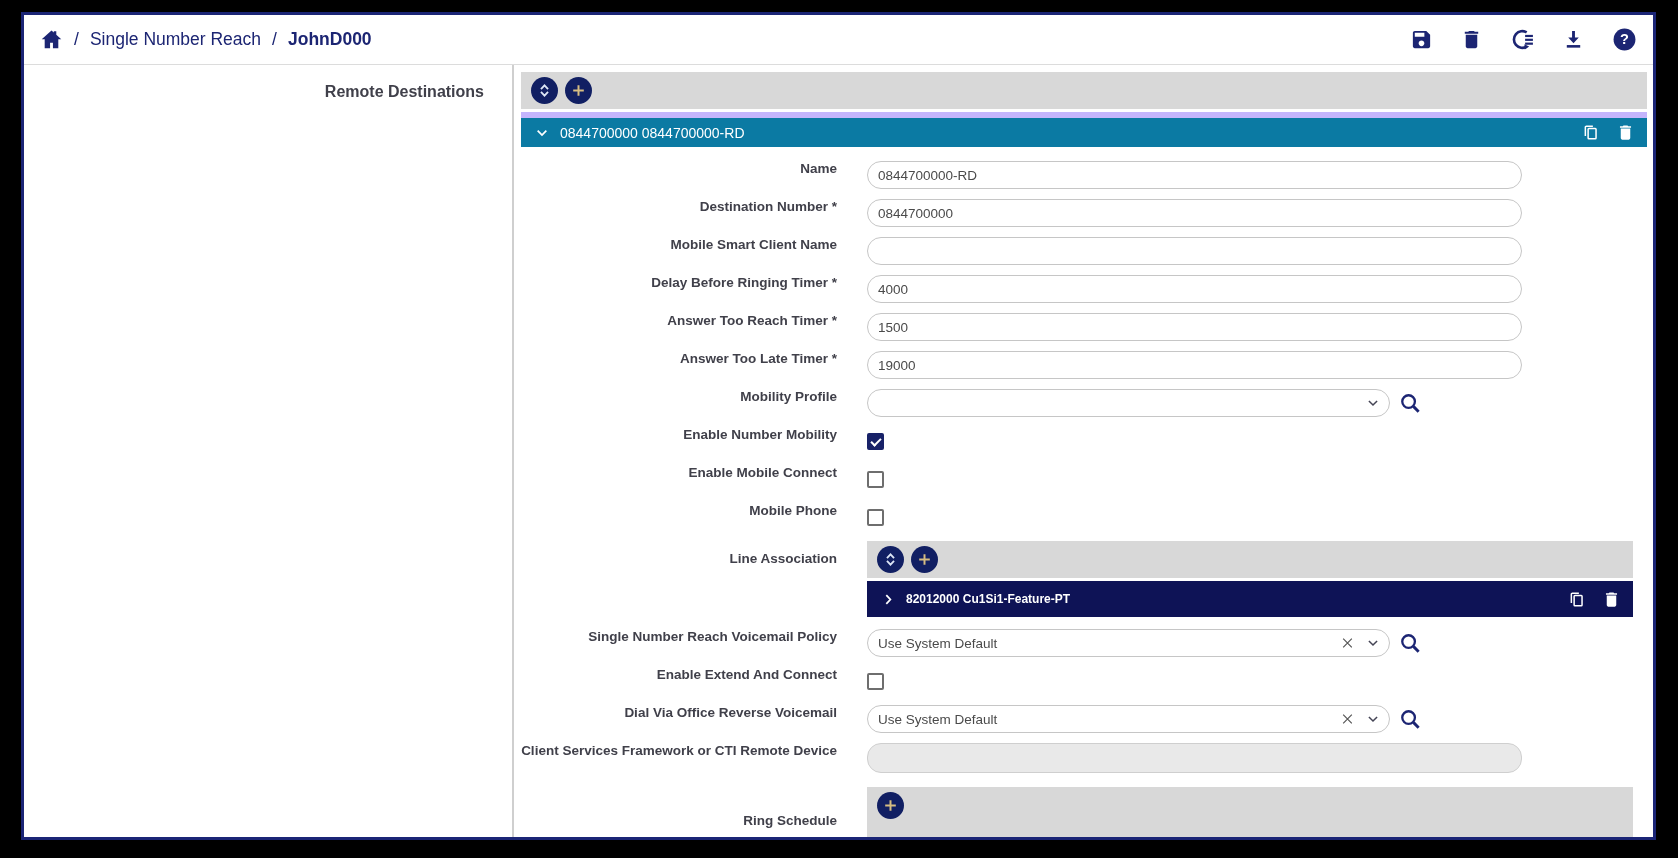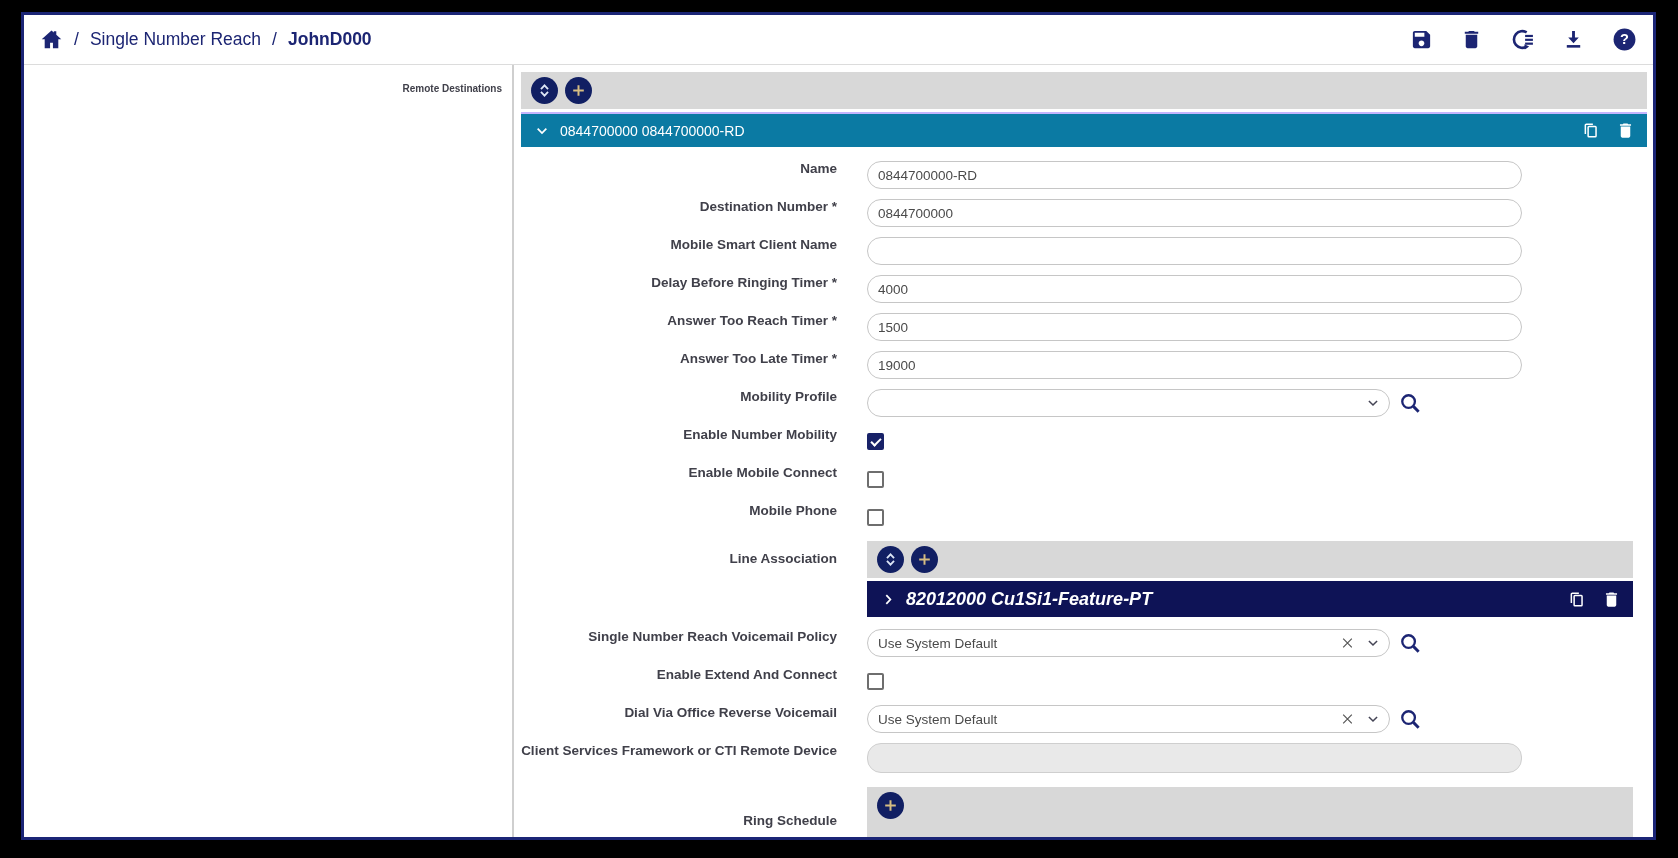--- a/index.html
+++ b/index.html
@@ -14,35 +14,35 @@
   .breadcrumb { display: flex; align-items: center; gap: 11px; color: #1c2573; font-size: 17.5px; }
   .crumb { color: #1c2573; text-decoration: none; cursor: pointer; }
   .crumb.current { font-weight: bold; cursor: default; }
   .bc-sep { color: #1c2573; }
   .topbar-icons { margin-left: auto; display: flex; align-items: center; gap: 27px; }
   .tb-icon { display: flex; align-items: center; cursor: pointer; }
 
   
   .body { flex: 1; display: flex; min-height: 0; background: #fff; }
   .left-col { flex: 0 0 488px; padding-top: 18px; }
-  .side-label { text-align: right; padding-right: 10px; font-weight: bold; font-size: 10px; color: #40404a; }
+  .side-label { text-align: right; padding-right: 28px; font-weight: bold; font-size: 16px; color: #40404a; }
   .vdivider { flex: 0 0 2px; background: #cfcfcf; }
   .main { flex: 1; padding: 7px 6px 0 7px; min-width: 0; }
 
   
   .toolbar { height: 37px; background: #d8d8d8; display: flex; align-items: center; gap: 7px; padding: 0 10px; }
   .circle-btn { width: 27px; height: 27px; border-radius: 50%; background: #111f63; border: none; display: flex; align-items: center; justify-content: center; cursor: pointer; flex: 0 0 auto; }
 
-  .teal-bar { height: 35px; margin-top: 3px; background: #0b7aa3; border-top: 2px solid #c4b5fd; display: flex; align-items: center; gap: 10px; padding: 0 12px 0 13px; color: #fff; cursor: pointer; }
+  .teal-bar { height: 35px; margin-top: 3px; background: #0b7aa3; border-top: 6px solid #c4b5fd; display: flex; align-items: center; gap: 10px; padding: 0 12px 0 13px; color: #fff; cursor: pointer; }
   .teal-title { font-size: 14px; }
   .bar-icons { margin-left: auto; display: flex; align-items: center; gap: 16px; }
   .bar-icon { display: flex; align-items: center; cursor: pointer; }
 
   .navy-bar { height: 36px; margin-top: 3px; background: #0e1356; display: flex; align-items: center; gap: 10px; padding: 0 12px 0 14px; color: #fff; cursor: pointer; }
-  .navy-title { font-size: 18px; font-weight: bold; font-style: italic; }
+  .navy-title { font-size: 12px; font-weight: bold; }
 
   
   .form { padding-top: 14px; }
   .row { display: flex; height: 28px; margin-bottom: 10px; }
   .flabel { flex: 0 0 316px; text-align: right; margin-right: 30px; font-weight: bold; font-size: 13.5px; color: #40404a; line-height: 1.25; }
   .control { display: flex; align-items: center; min-width: 0; }
 
   .tinput { width: 655px; height: 28px; border: 1px solid #c6c6c6; border-radius: 14px; padding: 0 10px; font-family: "Liberation Sans", sans-serif; font-size: 13.5px; color: #4a4a4a; background: #fff; outline: none; }
   .tinput:disabled { background: #e9e9e9; border-color: #cfcfcf; }
 

